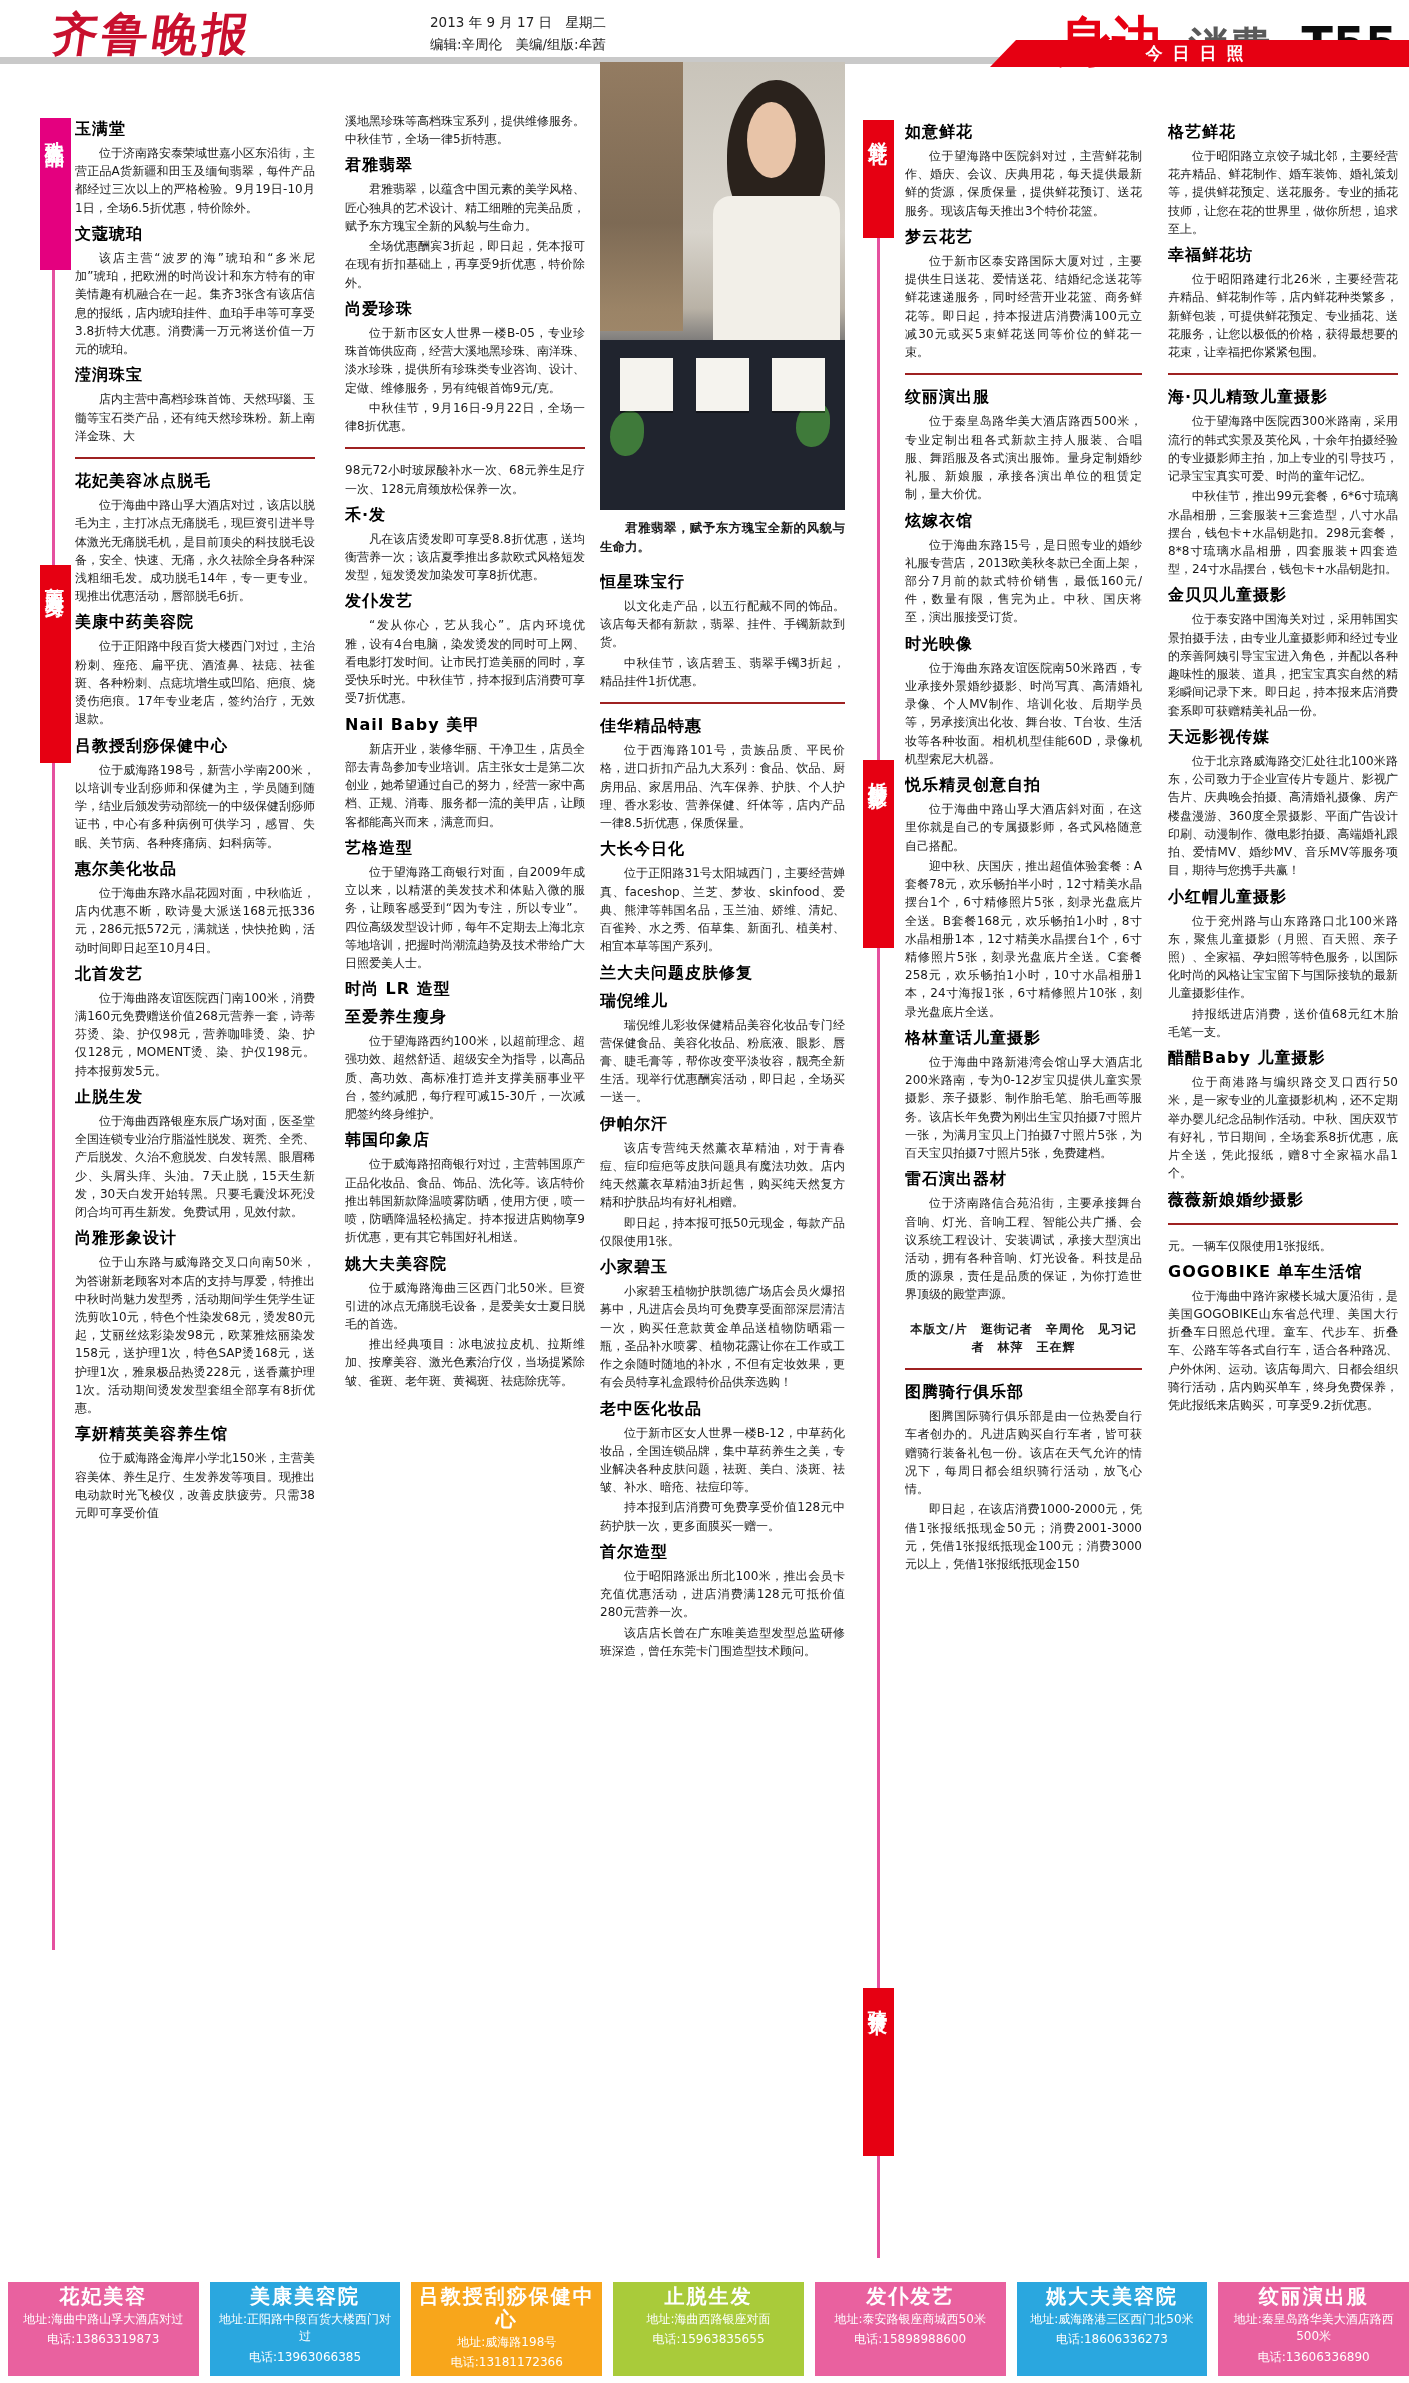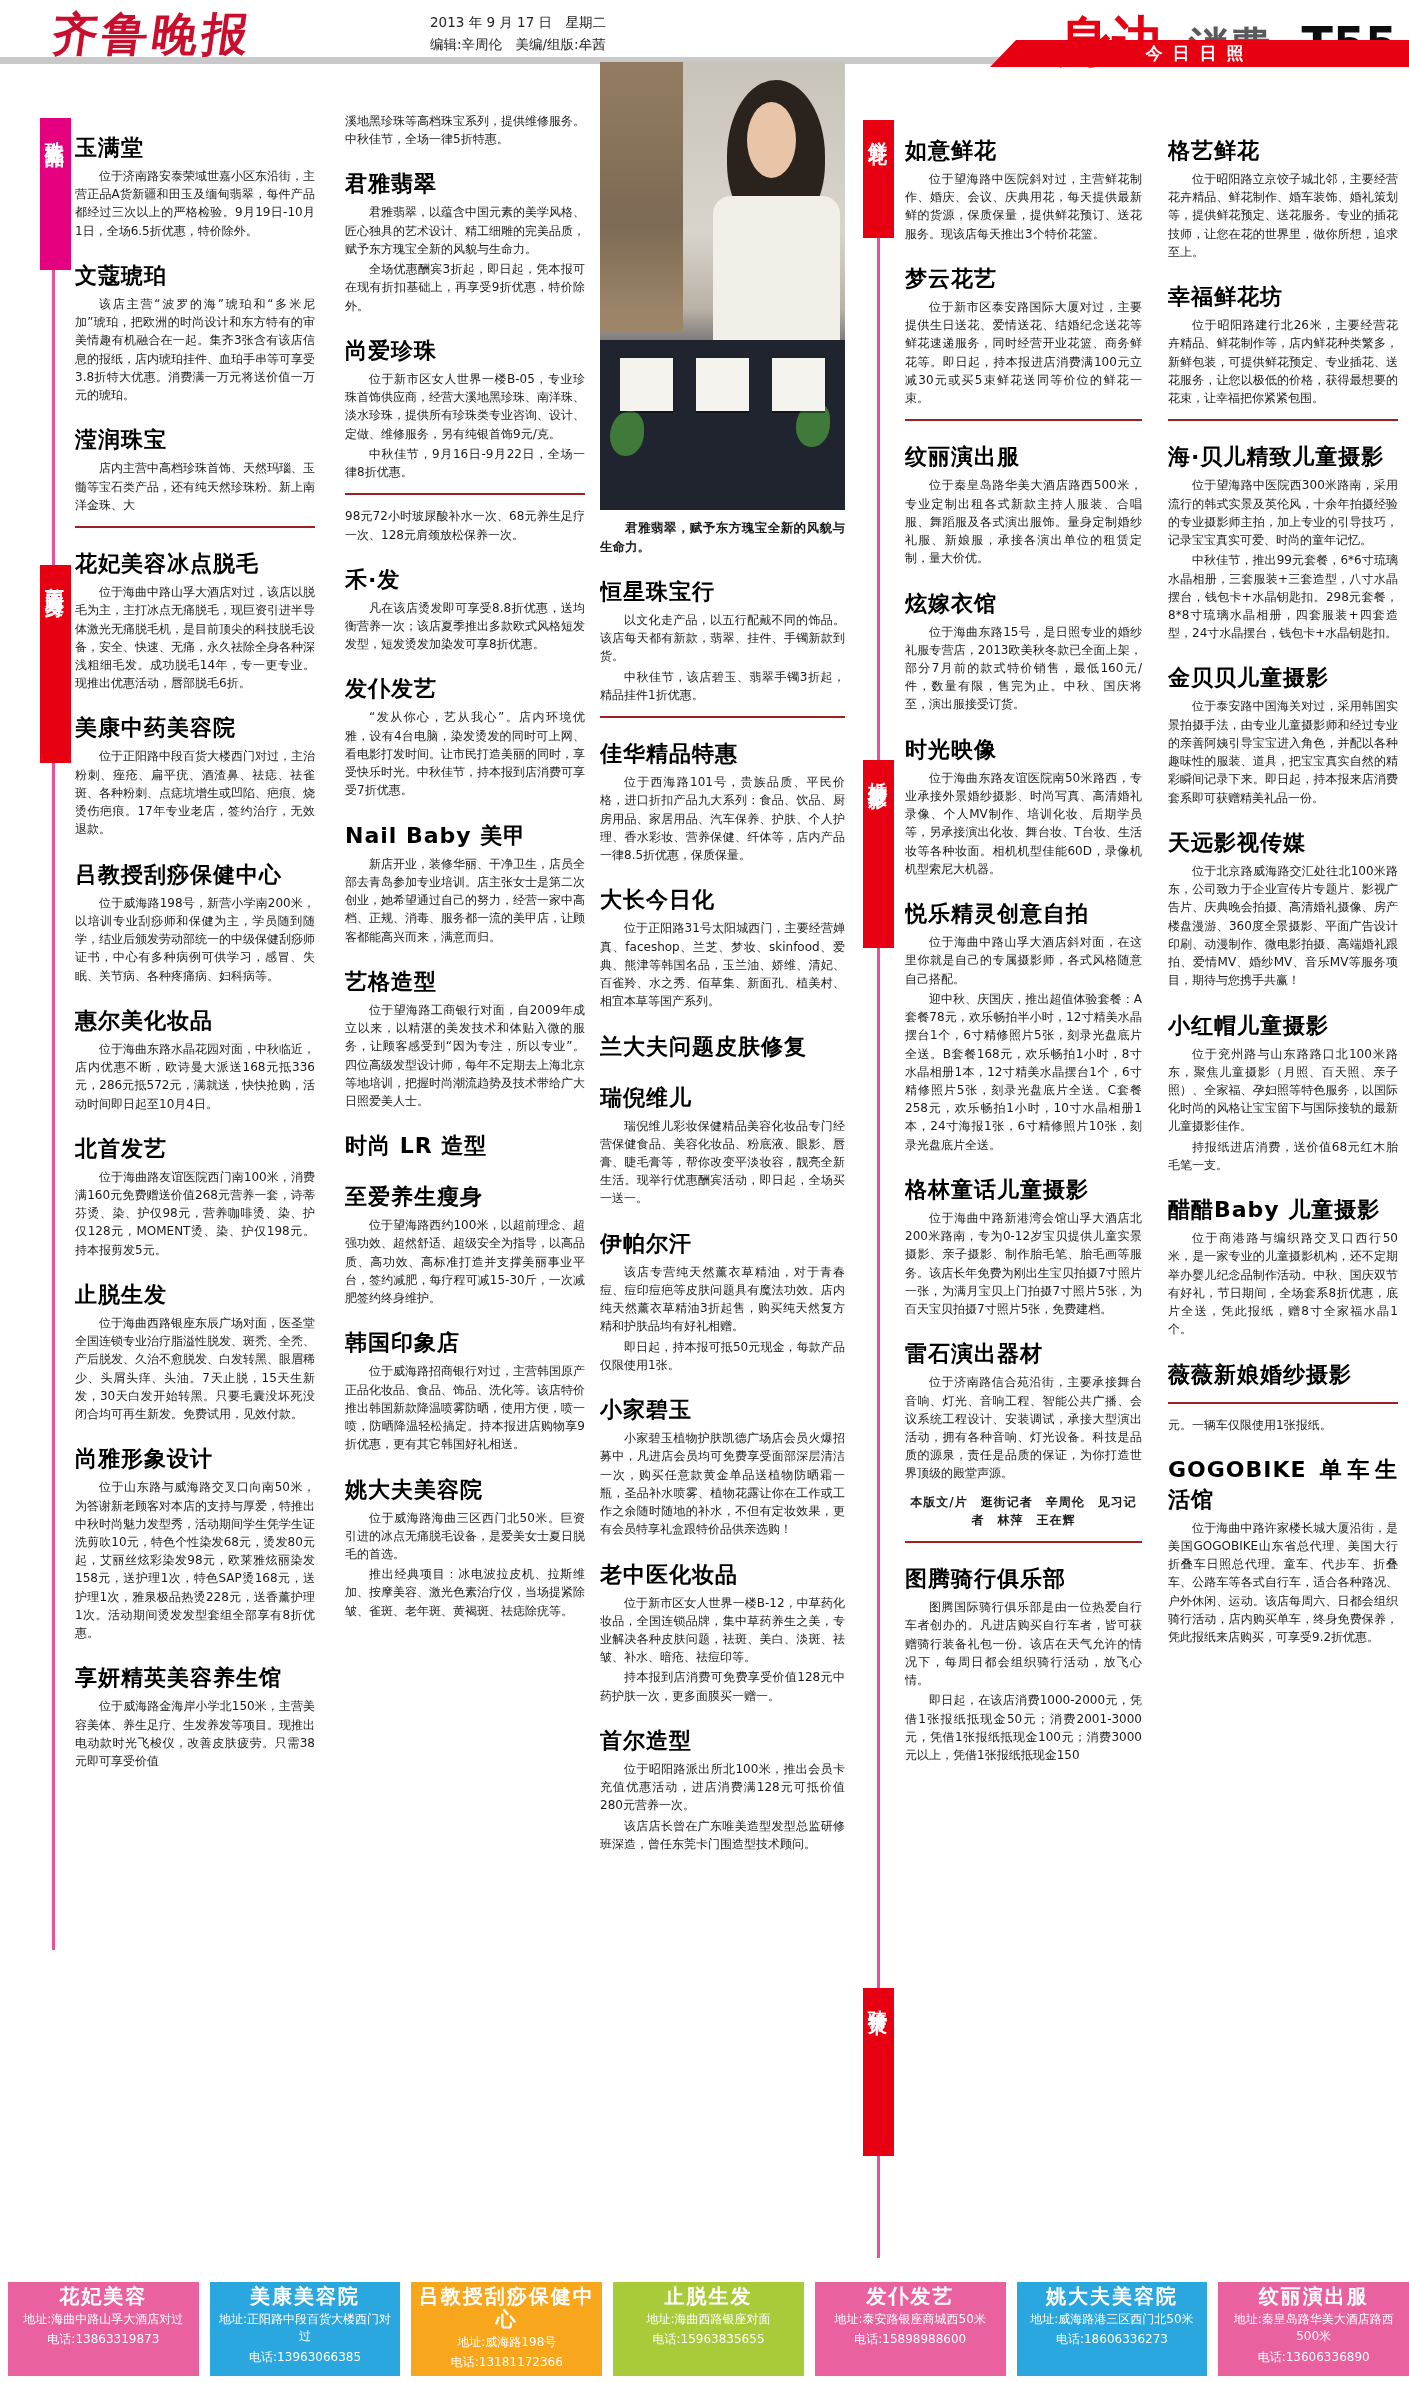--- a/index.html
+++ b/index.html
@@ -20,25 +20,25 @@
           display:flex;align-items:center;justify-content:center;
           color:#fff;font-weight:700;font-size:17px;letter-spacing:10px;}
   
   .rail{position:absolute;width:3px;background:#e5509f;}
   .tab{position:absolute;width:31px;display:flex;flex-direction:column;align-items:center;
        justify-content:flex-start;padding:7px 0;box-sizing:border-box;color:#fff;}
   .tab .vlabel{writing-mode:vertical-rl;text-orientation:upright;font-size:19px;font-weight:700;letter-spacing:3px;}
   .tab .arrow{font-size:15px;margin-top:6px;font-weight:700;}
   
   .col{position:absolute;overflow:hidden;text-align:justify;}
-  .col h3{font-size:22px;font-weight:700;margin:21px 0 4px 0;color:#000;letter-spacing:1px;}
+  .col h3{font-size:16px;font-weight:700;margin:7px 0 4px 0;color:#000;letter-spacing:1px;}
   .col p{font-size:12px;line-height:1.52;margin:0 0 2px 0;text-indent:2em;color:#1a1a1a;}
   .col p.cont{text-indent:0;}
   .col p.caption{font-size:12.5px;font-weight:700;text-indent:2em;margin:8px 0 16px 0;}
-  .col p.byline{font-size:12px;font-weight:700;text-indent:0;text-align:center;letter-spacing:1px;margin-top:10px;}
+  .col p.byline{font-size:12px;font-weight:700;text-indent:0;text-align:center;letter-spacing:1px;margin-top:16px;}
   .divider{border-top:2px solid #9e2121;margin:12px 0;}
   
   .photo{position:relative;width:100%;height:448px;background:linear-gradient(180deg,#c9c4ba 0%,#d8d4cc 38%,#b9b2a6 55%,#2e3340 72%,#1d212b 100%);overflow:hidden;}
   .ph-hair{position:absolute;left:52%;top:4%;width:40%;height:34%;background:#2a221c;border-radius:50% 50% 45% 45%;}
   .ph-face{position:absolute;left:60%;top:9%;width:20%;height:17%;background:#e8c4a8;border-radius:50%;}
   .ph-body{position:absolute;left:46%;top:30%;width:52%;height:34%;background:#f2efe8;border-radius:18px 18px 0 0;}
   .ph-counter{position:absolute;left:0;top:62%;width:100%;height:38%;background:#20242e;}
   .ph-box{position:absolute;top:66%;width:22%;height:12%;background:#f5f3ee;box-shadow:0 2px 0 #0006;}
   .ph-plant1,.ph-plant2{position:absolute;width:14%;height:10%;background:#3f7a3a;border-radius:60% 40% 55% 45%;}
   .ph-plant1{left:4%;top:78%;}

